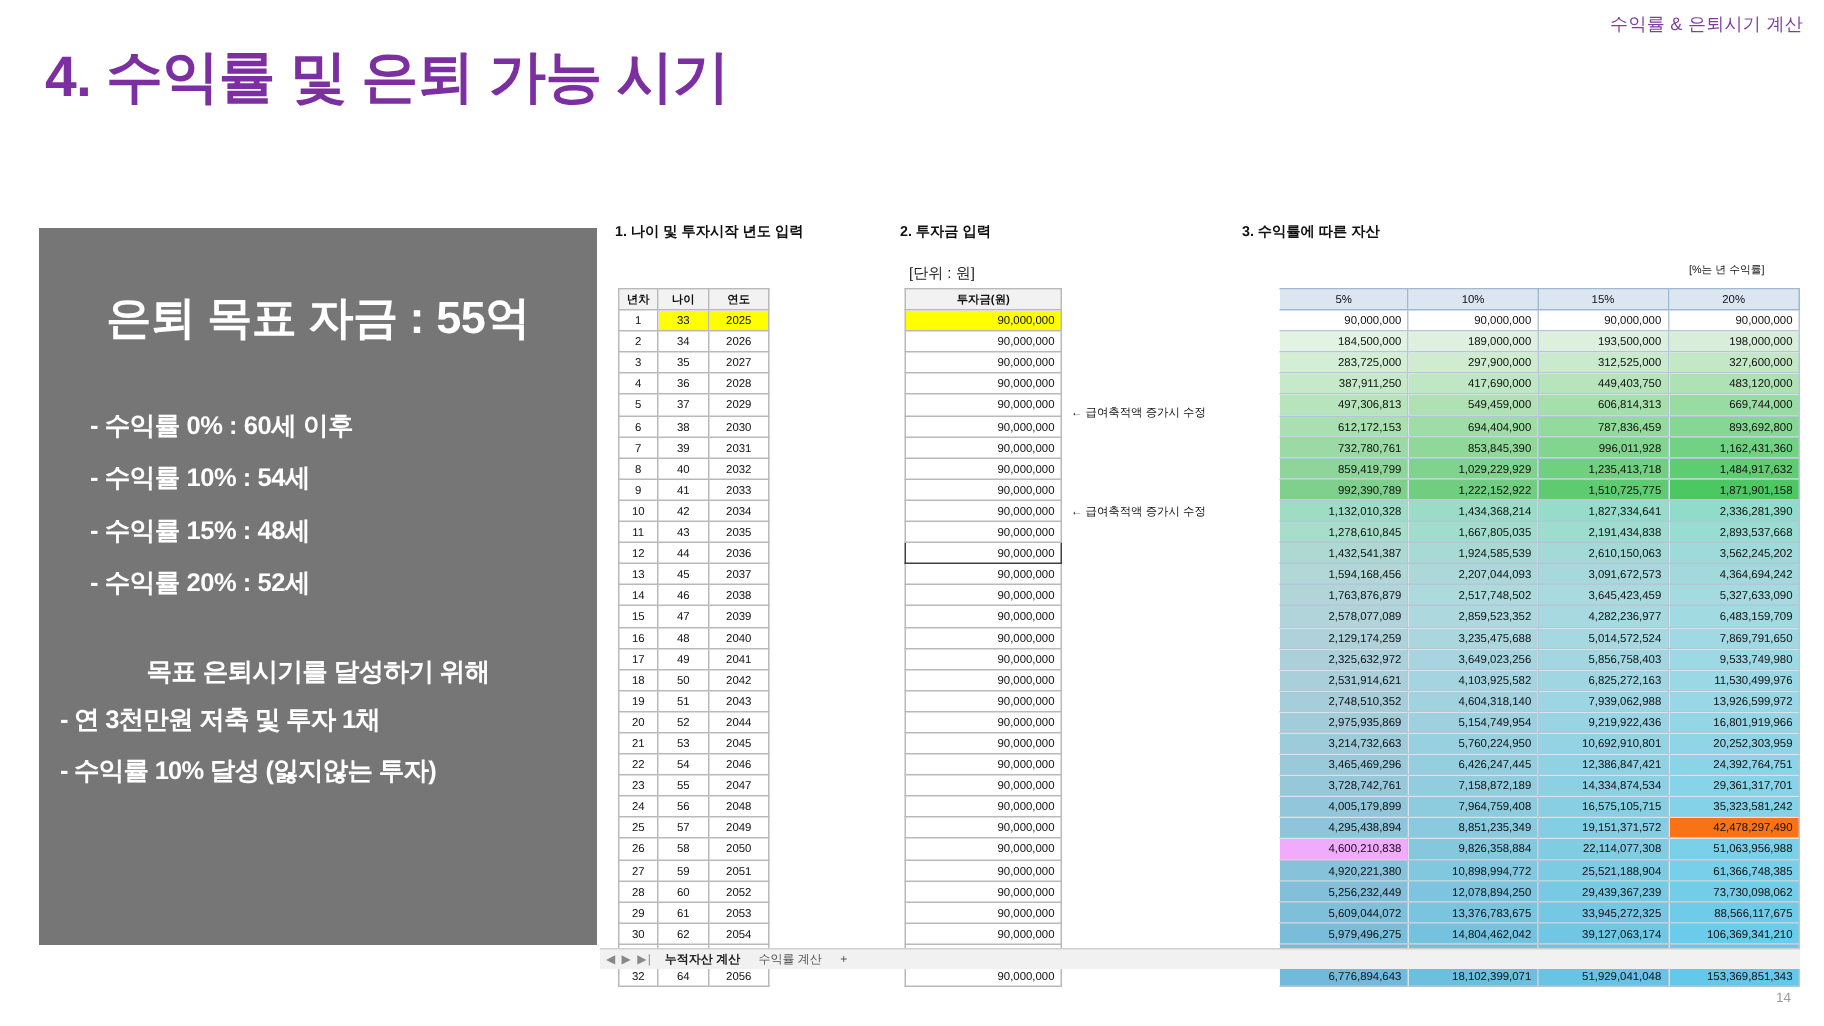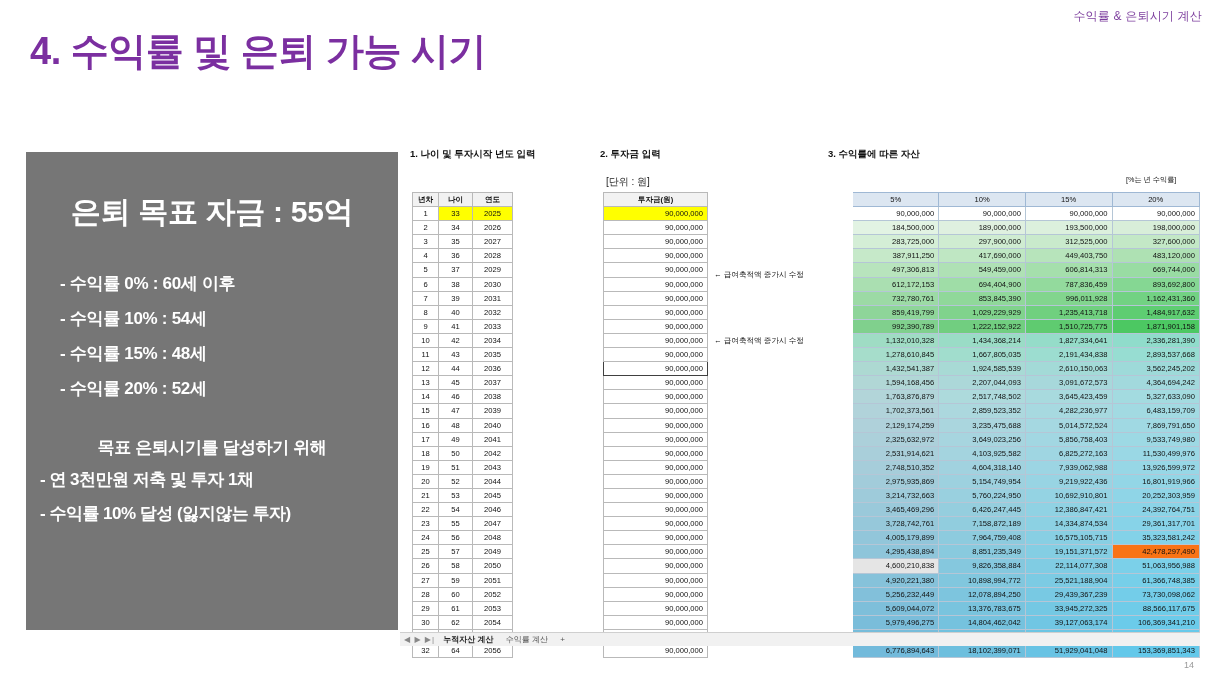--- a/index.html
+++ b/index.html
@@ -586,21 +586,21 @@
           </tr>
           <tr>
             <td style="width: 28px; border: 1px solid rgb(255, 255, 255);">&nbsp;</td>
             <td style="background: rgb(178, 213, 217); border-color: rgb(181, 198, 214);">1,763,876,879</td>
             <td style="background: rgb(173, 218, 220); border-color: rgb(181, 198, 214);">2,517,748,502</td>
             <td style="background: rgb(168, 218, 222); border-color: rgb(181, 198, 214);">3,645,423,459</td>
             <td style="background: rgb(163, 219, 224); border-color: rgb(181, 198, 214);">5,327,633,090</td>
           </tr>
           <tr>
             <td style="width: 28px; border: 1px solid rgb(255, 255, 255);">&nbsp;</td>
-            <td style="background: rgb(177, 211, 218); border-color: rgb(181, 198, 214);">1,702,373,561</td>
+            <td style="background: rgb(177, 211, 218); border-color: rgb(181, 198, 214);">2,578,077,089</td>
             <td style="background: rgb(172, 216, 222); border-color: rgb(181, 198, 214);">2,859,523,352</td>
             <td style="background: rgb(167, 217, 224); border-color: rgb(181, 198, 214);">4,282,236,977</td>
             <td style="background: rgb(162, 218, 226); border-color: rgb(181, 198, 214);">6,483,159,709</td>
           </tr>
           <tr>
             <td style="width: 28px; border: 1px solid rgb(255, 255, 255);">&nbsp;</td>
             <td style="background: rgb(175, 209, 218); border-color: rgb(181, 198, 214);">2,129,174,259</td>
             <td style="background: rgb(170, 214, 222); border-color: rgb(181, 198, 214);">3,235,475,688</td>
             <td style="background: rgb(165, 216, 225); border-color: rgb(181, 198, 214);">5,014,572,524</td>
             <td style="background: rgb(160, 217, 227); border-color: rgb(181, 198, 214);">7,869,791,650</td>
@@ -663,21 +663,21 @@
           </tr>
           <tr>
             <td style="width: 28px; border: 1px solid rgb(255, 255, 255);">&nbsp;</td>
             <td style="background: rgb(142, 197, 218); border-color: rgb(181, 198, 214);">4,295,438,894</td>
             <td style="background: rgb(137, 202, 222); border-color: rgb(181, 198, 214);">8,851,235,349</td>
             <td style="background: rgb(132, 206, 227); border-color: rgb(181, 198, 214);">19,151,371,572</td>
             <td style="background: #f97316; border-color: rgb(181, 198, 214);">42,478,297,490</td>
           </tr>
           <tr>
             <td style="width: 28px; border: 1px solid rgb(255, 255, 255);">&nbsp;</td>
-            <td style="background: #e5e5e5; border-color: rgb(181, 198, 214);">4,600,210,838</td>
+            <td style="background: #f0abfc; border-color: rgb(181, 198, 214);">4,600,210,838</td>
             <td style="background: rgb(133, 200, 222); border-color: rgb(181, 198, 214);">9,826,358,884</td>
             <td style="background: rgb(128, 204, 227); border-color: rgb(181, 198, 214);">22,114,077,308</td>
             <td style="background: rgb(123, 208, 233); border-color: rgb(181, 198, 214);">51,063,956,988</td>
           </tr>
           <tr>
             <td style="width: 28px; border: 1px solid rgb(255, 255, 255);">&nbsp;</td>
             <td style="background: rgb(134, 194, 218); border-color: rgb(181, 198, 214);">4,920,221,380</td>
             <td style="background: rgb(129, 199, 222); border-color: rgb(181, 198, 214);">10,898,994,772</td>
             <td style="background: rgb(124, 203, 227); border-color: rgb(181, 198, 214);">25,521,188,904</td>
             <td style="background: rgb(119, 207, 233); border-color: rgb(181, 198, 214);">61,366,748,385</td>

